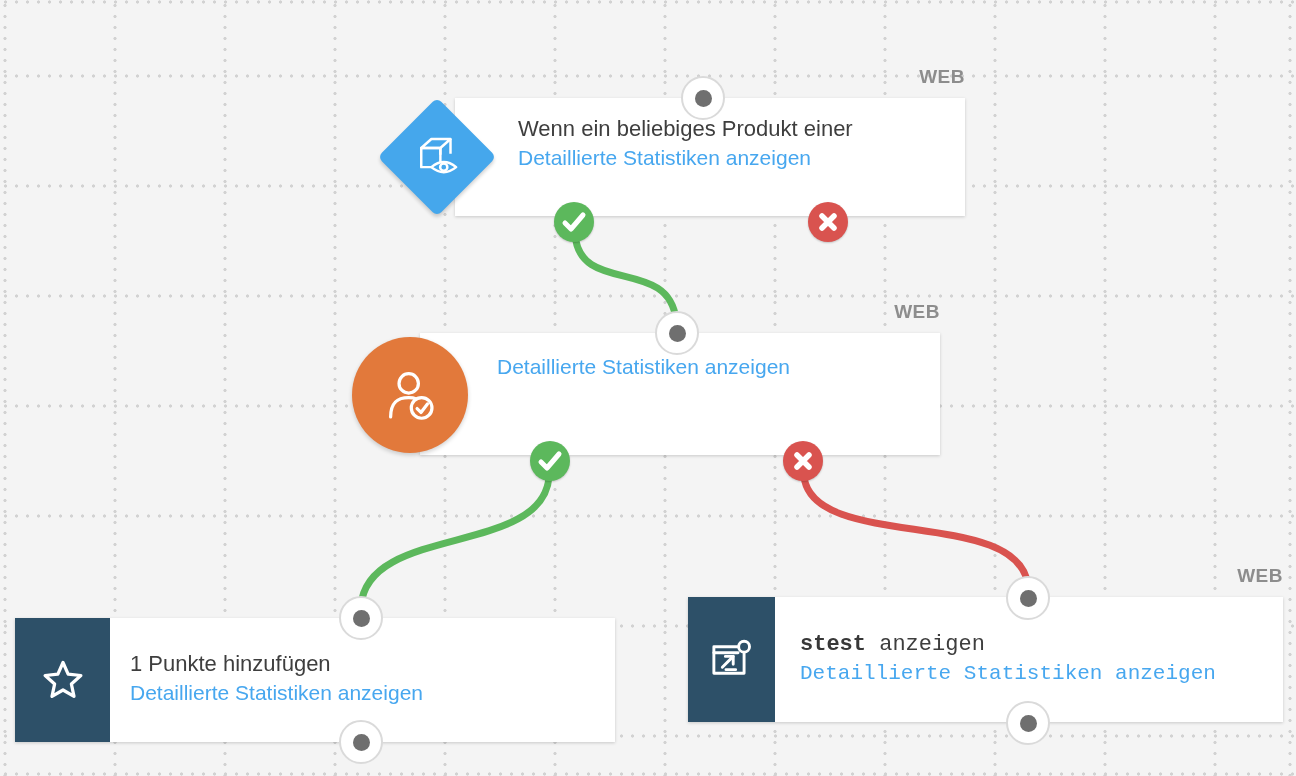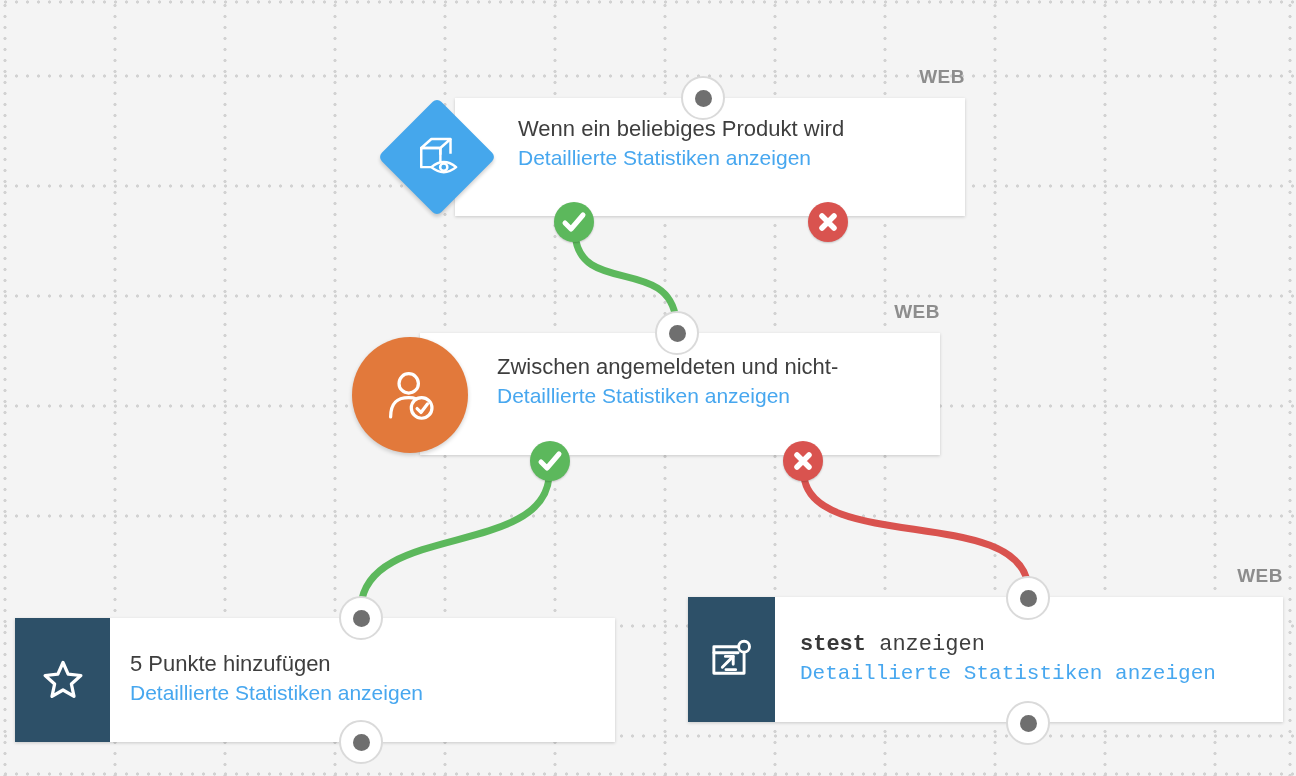--- a/index.html
+++ b/index.html
@@ -117,21 +117,21 @@
 
   <svg class="curves" width="1296" height="776">
     <path d="M 575 234 C 579 296, 669 256, 676 320" stroke="#5cb85c"></path>
     <path d="M 549 477 C 543 556, 367 524, 361 606" stroke="#5cb85c"></path>
     <path d="M 804 477 C 814 552, 1020 506, 1028 586" stroke="#d9534f"></path>
   </svg>
 
   <div class="type-label" style="left:765px; top:66px;">WEB</div>
 
   <div class="card" style="left:455px; top:98px; width:510px; height:118px; padding:16px 0 0 63px;">
-    <div class="title">Wenn ein beliebiges Produkt wird</div>
+    <div class="title">Wenn ein beliebiges Produkt einer</div>
     <a class="link">Detaillierte Statistiken anzeigen</a>
   </div>
 
   <div class="diamond" style="left:395px; top:115px;">
     <svg width="54" height="54" viewBox="0 0 48 48">
       <g fill="none" stroke="#ffffff" stroke-width="2.2" stroke-linejoin="round">
         <path d="M10 16 L19 8 L36 8 L27 16 Z"></path>
         <path d="M10 16 h17 v17 h-17 Z"></path>
         <path d="M36 8 L36 21 M27 16 L27 22"></path>
         <path d="M19 33 Q30 24 41 33 Q30 42 19 33 Z" fill="#45a7ec"></path>
@@ -151,21 +151,20 @@
   </div>
   <div class="badge red" style="left:808px; top:202px;">
     <svg width="40" height="40" viewBox="0 0 40 40">
       <path d="M14 14 L26 26 M26 14 L14 26" stroke="#ffffff" stroke-width="5.5" stroke-linecap="round"></path>
     </svg>
   </div>
 
   <div class="type-label" style="left:740px; top:301px;">WEB</div>
 
   <div class="card" style="left:420px; top:333px; width:520px; height:122px; padding:19px 0 0 77px;">
-    <div class="title">Zwischen angemeldeten und nicht-</div>
     <a class="link">Detaillierte Statistiken anzeigen</a>
   </div>
 
   <div class="round-icon" style="left:352px; top:337px;">
     <svg width="62" height="62" viewBox="0 0 48 48">
       <g fill="none" stroke="#ffffff" stroke-width="2.5" stroke-linecap="round">
         <circle cx="23" cy="15" r="7.5"></circle>
         <path d="M9 41 C9 29 15 26 23 26 C28 26 31 27.5 33 30"></path>
         <circle cx="33" cy="34" r="8" fill="#e2793b"></circle>
         <polyline points="29.5,34.5 32.5,37.5 37.5,31" stroke-linejoin="round"></polyline>
@@ -183,21 +182,21 @@
     </svg>
   </div>
   <div class="badge red" style="left:783px; top:441px;">
     <svg width="40" height="40" viewBox="0 0 40 40">
       <path d="M14 14 L26 26 M26 14 L14 26" stroke="#ffffff" stroke-width="5.5" stroke-linecap="round"></path>
     </svg>
   </div>
 
 
   <div class="card" style="left:15px; top:618px; width:600px; height:124px; padding:31px 0 0 115px;">
-    <div class="title">5 Punkte hinzufügen</div>
+    <div class="title">1 Punkte hinzufügen</div>
     <a class="link">Detaillierte Statistiken anzeigen</a>
   </div>
 
   <div class="square-icon" style="left:15px; top:618px; width:95px; height:124px;">
     <svg width="60" height="60" viewBox="0 0 48 48">
       <polygon points="24,10 28.1,19.3 38.3,20.4 30.7,27.2 32.8,37.1 24,32 15.2,37.1 17.3,27.2 9.7,20.4 19.9,19.3" fill="none" stroke="#ffffff" stroke-width="2.6" stroke-linejoin="round"></polygon>
     </svg>
   </div>
 
   <div class="connector" style="left:339px; top:596px;">

